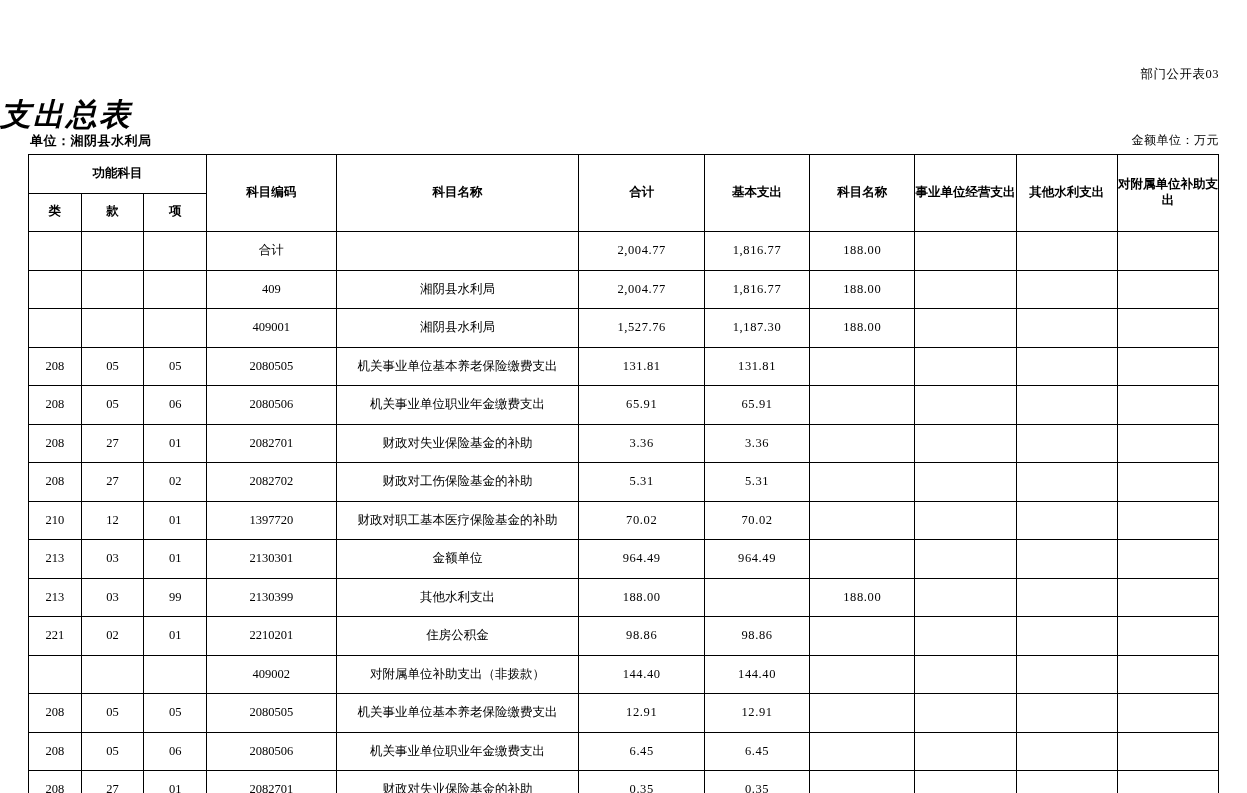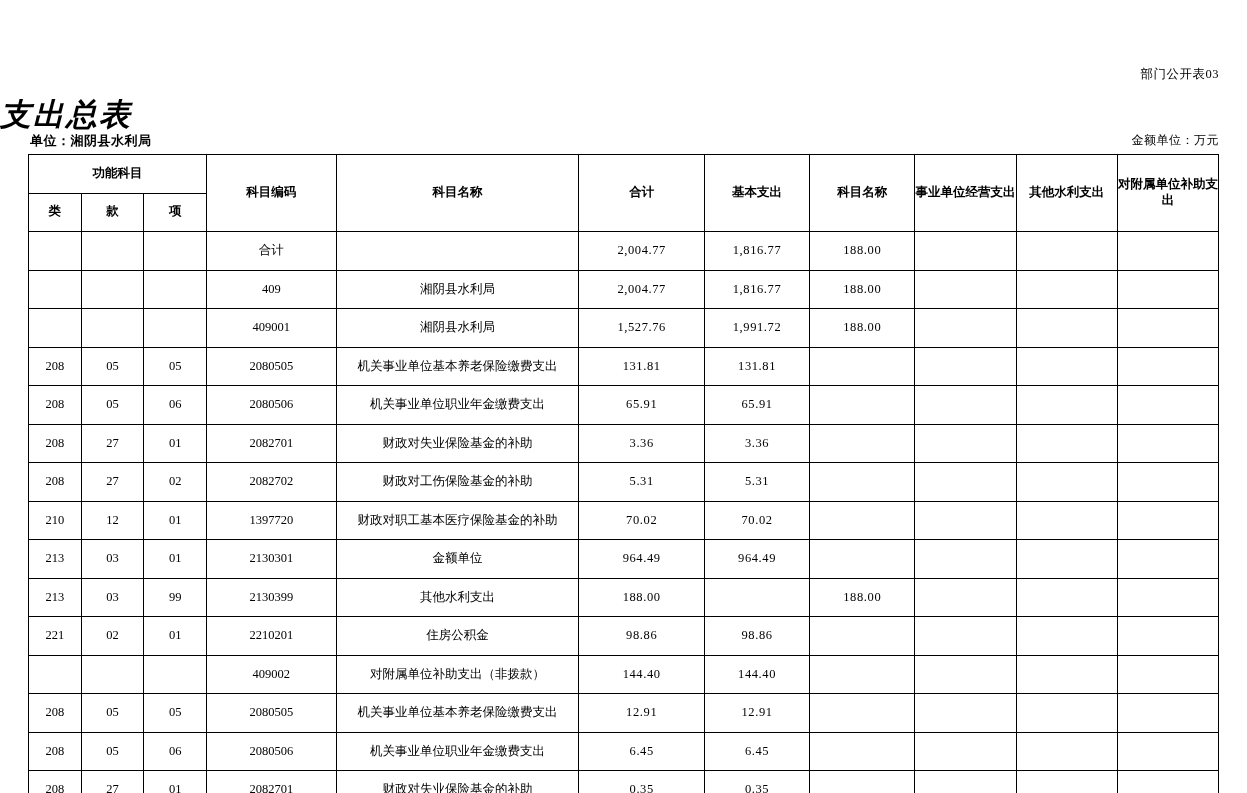--- a/index.html
+++ b/index.html
@@ -175,21 +175,21 @@
           <td class="num"></td>
           <td class="num"></td>
         </tr>
         <tr class="row-tall">
           <td></td>
           <td></td>
           <td></td>
           <td class="code-l2">409001</td>
           <td class="name-l2">湘阴县水利局</td>
           <td class="num">1,527.76</td>
-          <td class="num">1,991.72</td>
+          <td class="num">1,187.30</td>
           <td class="num">188.00</td>
           <td class="num"></td>
           <td class="num"></td>
           <td class="num"></td>
         </tr>
         <tr class="row-tall">
           <td>208</td>
           <td>05</td>
           <td>05</td>
           <td class="code-l2">2080505</td>

